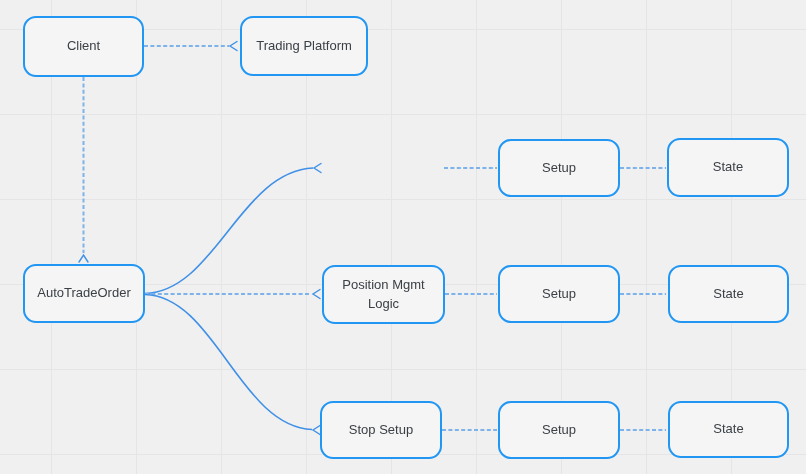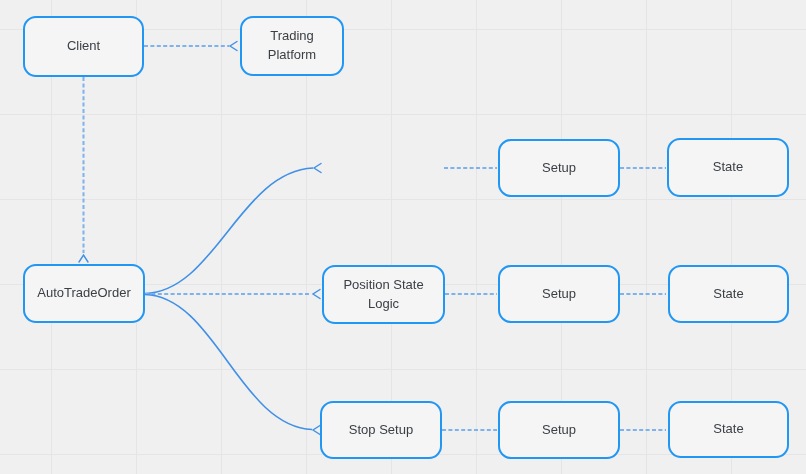--- a/index.html
+++ b/index.html
@@ -62,39 +62,39 @@
     <path class="edge" d="M620,294 H666"></path>
 
     <path class="edge" d="M442,430 H497"></path>
     <path class="edge" d="M620,430 H666"></path>
   </svg>
 
   <div class="node" style="left:23px;top:16px;width:121px;height:61px;">
     <span>Client</span>
   </div>
 
-  <div class="node" style="left:240px;top:16px;width:104px;height:60px;">
+  <div class="node" style="left:240px;top:16px;width:128px;height:60px;">
     <span>Trading Platform</span>
   </div>
 
   <div class="node" style="left:23px;top:264px;width:122px;height:59px;">
     <span>AutoTradeOrder</span>
   </div>
 
 
   <div class="node" style="left:498px;top:139px;width:122px;height:58px;">
     <span>Setup</span>
   </div>
 
   <div class="node" style="left:667px;top:138px;width:122px;height:59px;">
     <span>State</span>
   </div>
 
   <div class="node" style="left:322px;top:265px;width:123px;height:59px;">
-    <span>Position State Logic</span>
+    <span>Position Mgmt Logic</span>
   </div>
 
   <div class="node" style="left:498px;top:265px;width:122px;height:58px;">
     <span>Setup</span>
   </div>
 
   <div class="node" style="left:668px;top:265px;width:121px;height:58px;">
     <span>State</span>
   </div>
 

